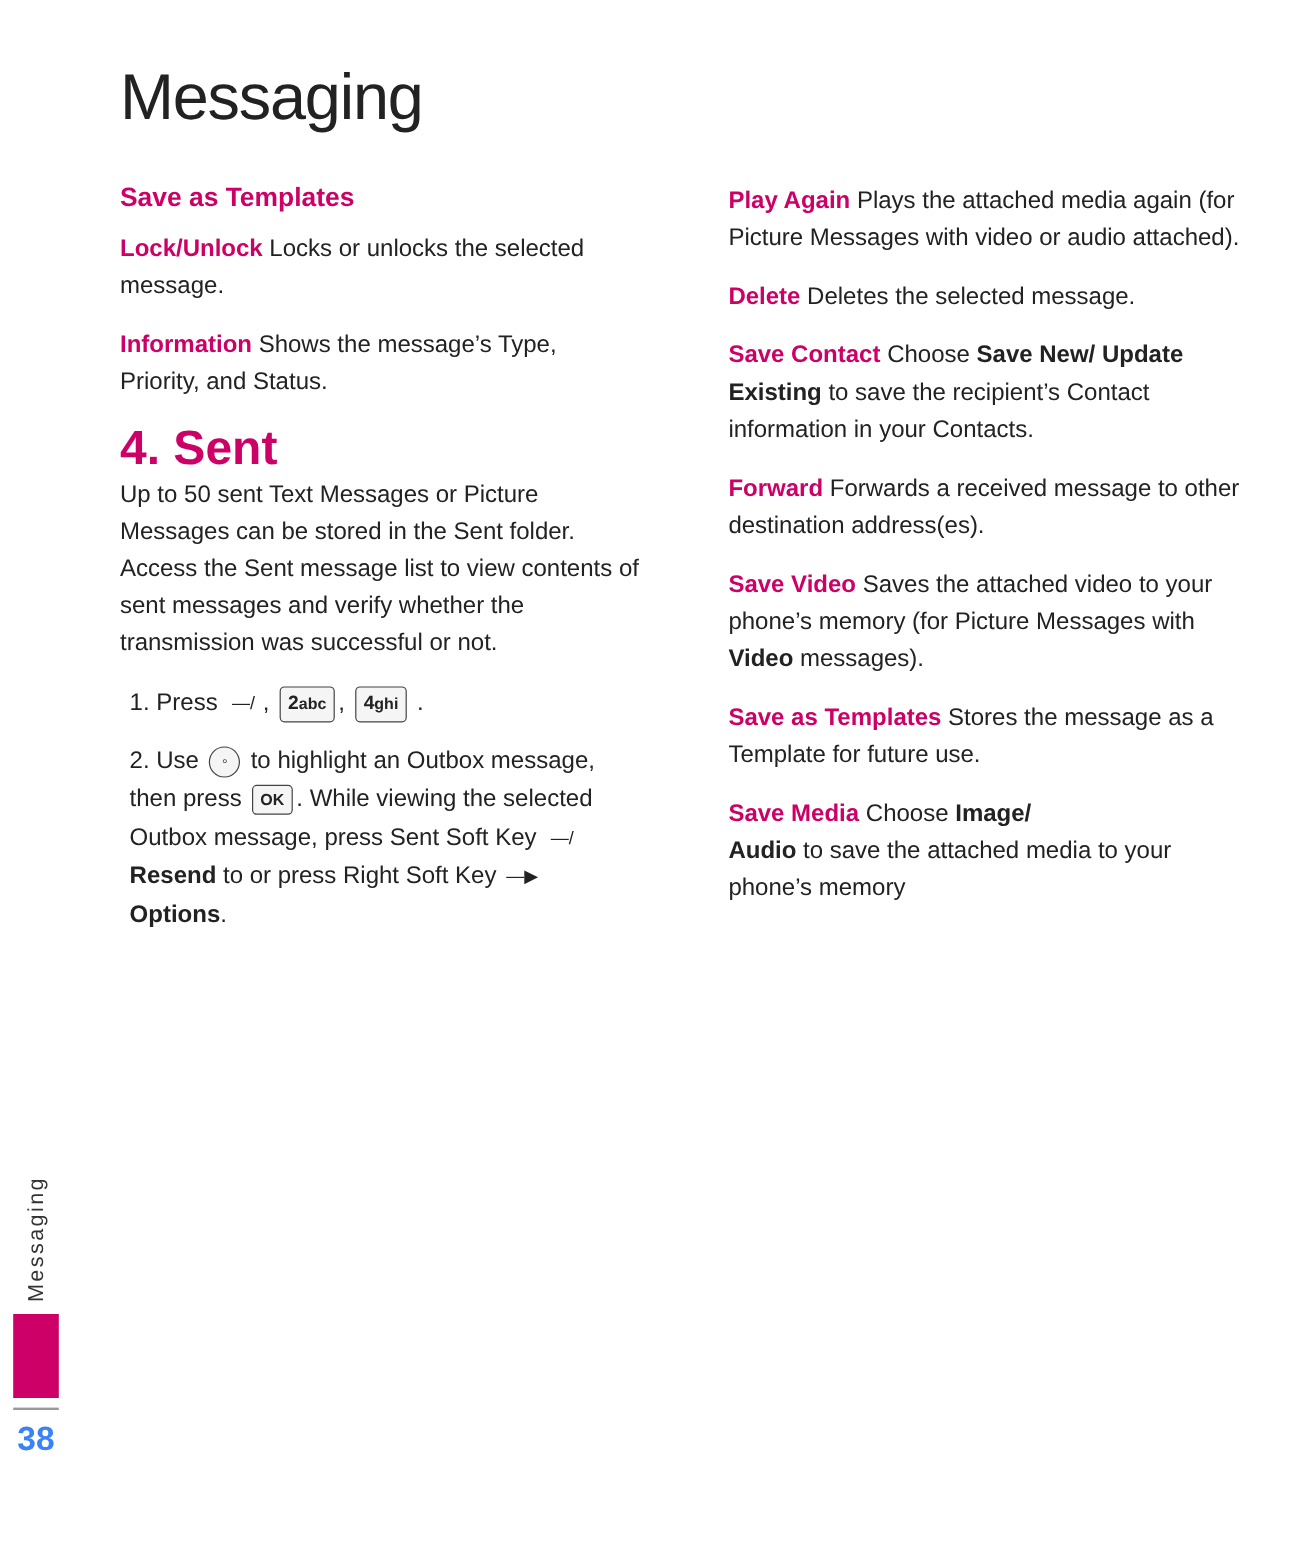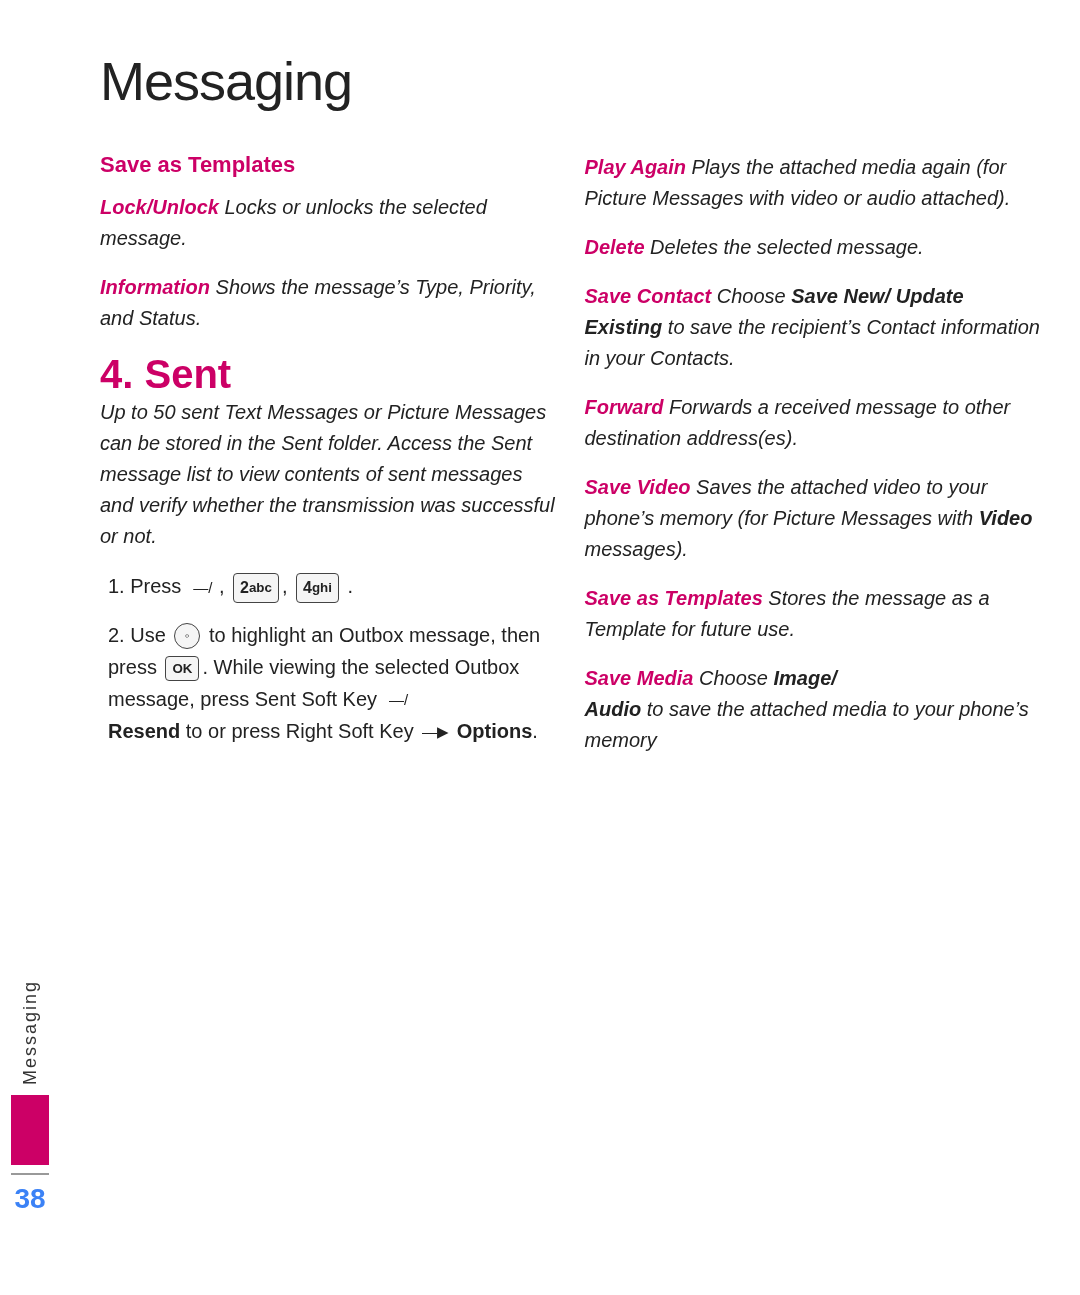--- a/index.html
+++ b/index.html
@@ -81,21 +81,21 @@
       font-size: 54px;
       font-weight: 300;
       color: #222;
       margin-bottom: 40px;
       letter-spacing: -1px;
     }
 
     
     .two-col {
       display: flex;
-      gap: 29px;
+      gap: 74px;
       flex: 1;
       justify-content: space-between;
     }
 
     .left-col {
       flex: 1;
       min-width: 0;
     }
 
     .right-col {
@@ -116,21 +116,20 @@
       color: #cc0066;
       font-weight: bold;
     }
 
     
     .body-text {
       font-size: 20px;
       line-height: 1.55;
       color: #222;
       margin-bottom: 18px;
-      font-style: italic;
     }
 
     
     .section-number-heading {
       font-size: 40px;
       font-weight: bold;
       color: #cc0066;
       margin-top: 10px;
       border-bottom: none;
     }

